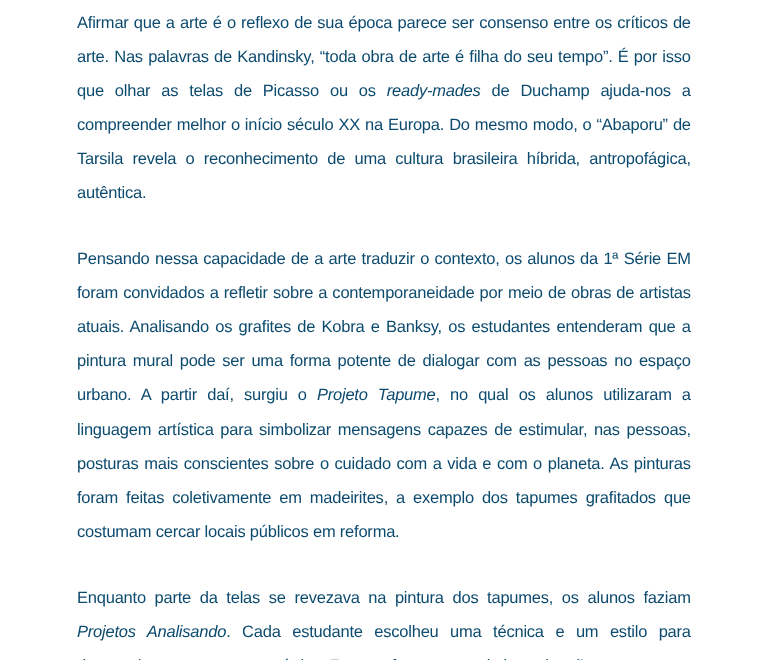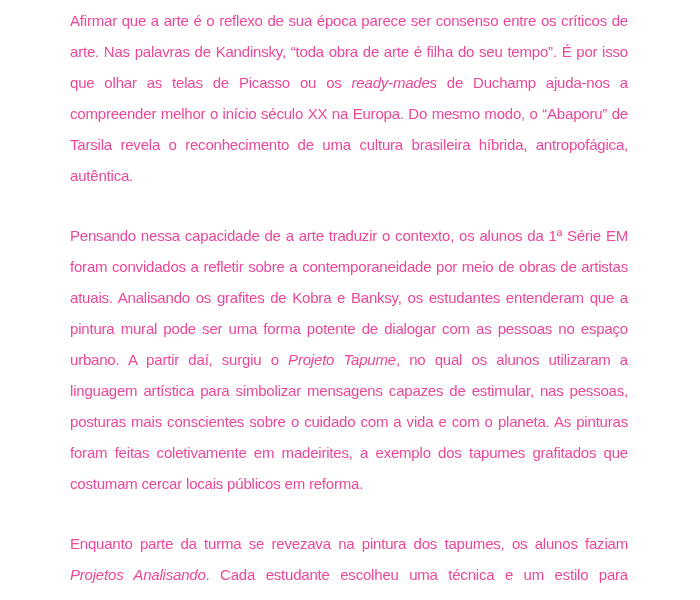--- a/index.html
+++ b/index.html
@@ -16,32 +16,32 @@
     width: 558px;
     margin-left: 70px;
     padding-top: 5px;
     background: #ffffff;
   }
   .para {
     font-family: "Liberation Sans", sans-serif;
     font-size: 15px;
     line-height: 31px;
     letter-spacing: -0.2px;
-    color: #ec4899;
+    color: #0c4a6e;
     text-align: justify;
     margin: 0 0 29px 0;
   }
   .it {
     font-style: italic;
   }
 </style>
 </head>
 <body>
 
 <main class="page">
 
   <p class="para"><span>Afirmar que a arte é o reflexo de sua época parece ser consenso entre os críticos de arte. Nas palavras de Kandinsky, “toda obra de arte é filha do seu tempo”. É por isso que olhar as telas de Picasso ou os </span><span class="it">ready-mades</span><span> de Duchamp ajuda-nos a compreender melhor o início século XX na Europa. Do mesmo modo, o “Abaporu” de Tarsila revela o reconhecimento de uma cultura brasileira híbrida, antropofágica, autêntica.</span></p>
 
   <p class="para"><span>Pensando nessa capacidade de a arte traduzir o contexto, os alunos da 1ª Série EM foram convidados a refletir sobre a contemporaneidade por meio de obras de artistas atuais. Analisando os grafites de Kobra e Banksy, os estudantes entenderam que a pintura mural pode ser uma forma potente de dialogar com as pessoas no espaço urbano. A partir daí, surgiu o </span><span class="it">Projeto Tapume</span><span>, no qual os alunos utilizaram a linguagem artística para simbolizar mensagens capazes de estimular, nas pessoas, posturas mais conscientes sobre o cuidado com a vida e com o planeta. As pinturas foram feitas coletivamente em madeirites, a exemplo dos tapumes grafitados que costumam cercar locais públicos em reforma.</span></p>
 
-  <p class="para"><span>Enquanto parte da turma se revezava na pintura dos tapumes, os alunos faziam </span><span class="it">Projetos Analisando</span><span>. Cada estudante escolheu uma técnica e um estilo para desenvolver sua proposta artística. Foram três semanas de investigação e</span></p>
+  <p class="para"><span>Enquanto parte da telas se revezava na pintura dos tapumes, os alunos faziam </span><span class="it">Projetos Analisando</span><span>. Cada estudante escolheu uma técnica e um estilo para desenvolver sua proposta artística. Foram três semanas de investigação e</span></p>
 
 </main>
 
 </body></html>

